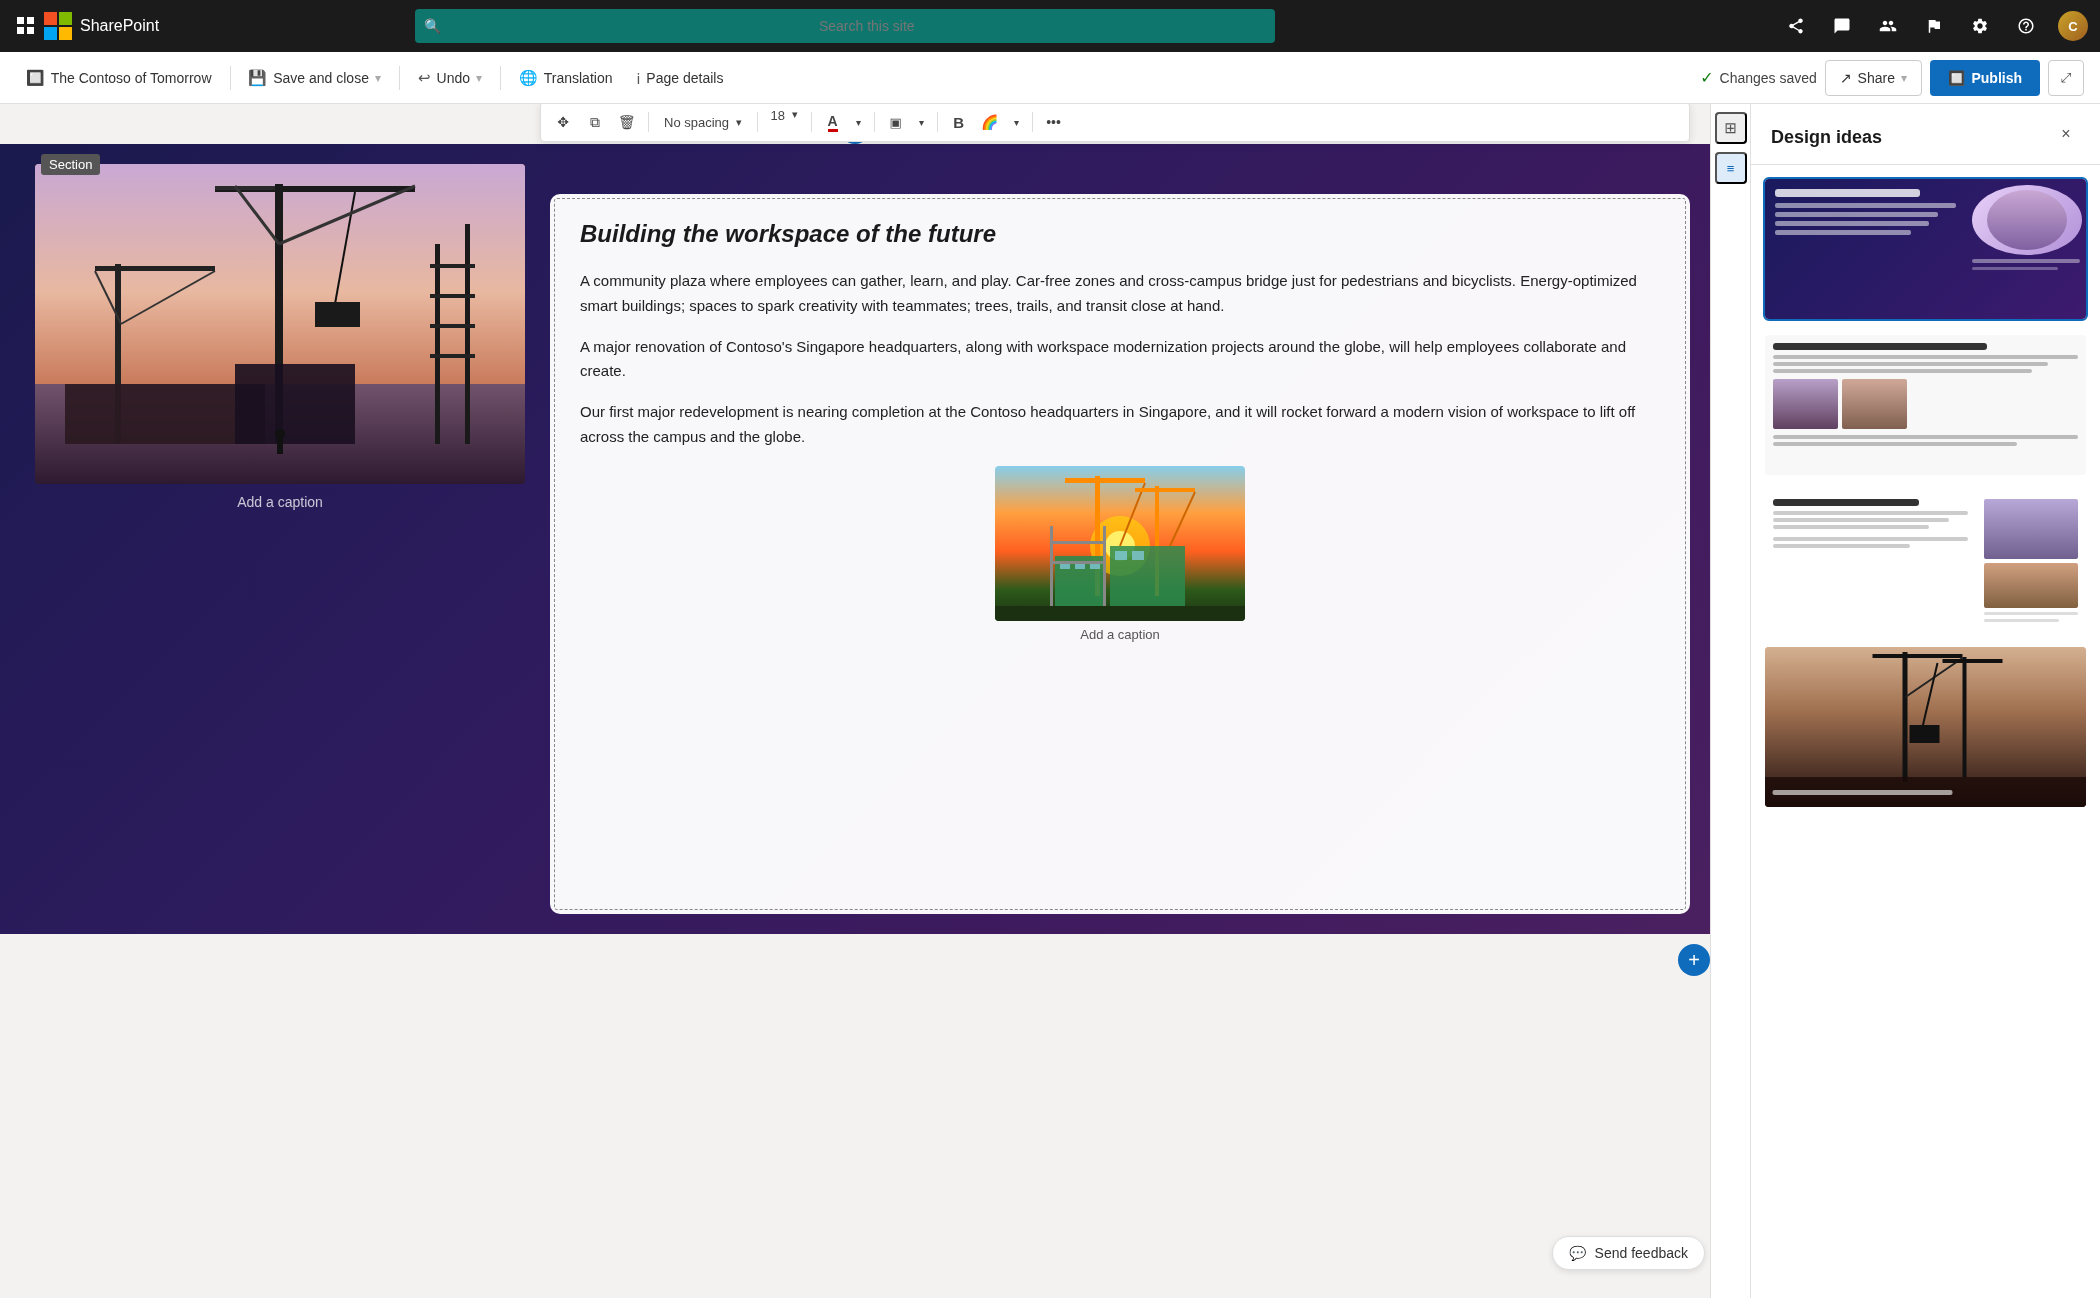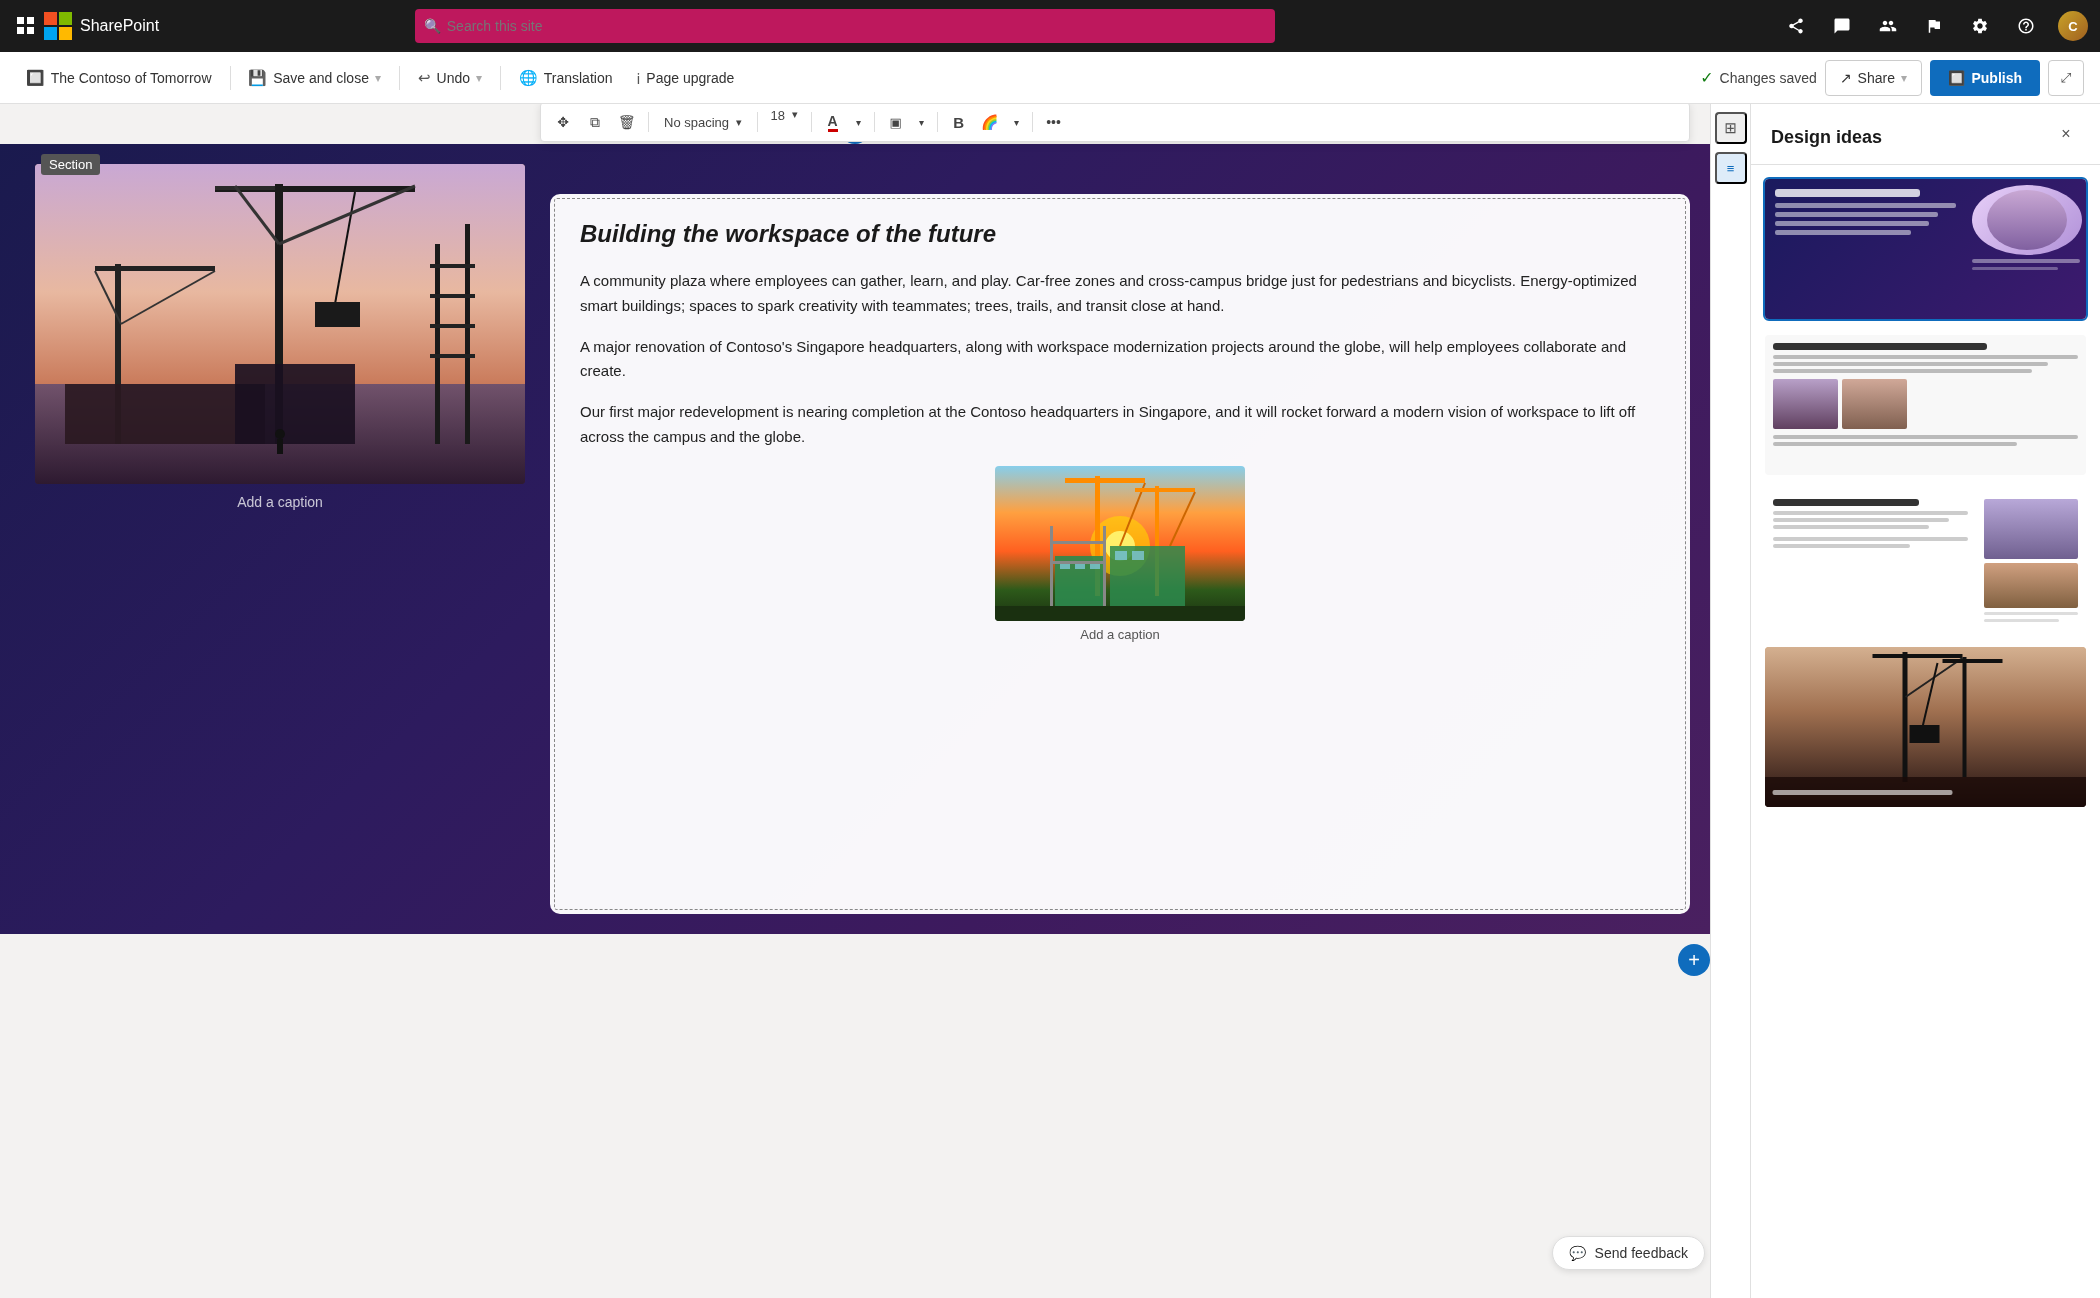--- a/index.html
+++ b/index.html
@@ -30,25 +30,26 @@
       flex: 1;
       max-width: 860px;
       margin: 0 auto;
       position: relative;
     }
     .nav-search input {
       width: 100%;
       height: 34px;
       border-radius: 4px;
       border: none;
-      background: #be185d;
+      background: #0f766e;
       color: #ccc;
-      padding: 0 12px 0 32px;
+      padding: 0 12px 0 56px;
       font-size: 14px;
       outline: none;
+      text-align: center;
     }
     .nav-search-icon {
       position: absolute;
       left: 10px;
       top: 50%;
       transform: translateY(-50%);
       color: #aaa;
       font-size: 14px;
     }
     .nav-right-icons {
@@ -569,21 +570,21 @@
     <span>Undo</span>
     <span style="color:#aaa;font-size:12px">▾</span>
   </button>
   <div class="toolbar-divider"></div>
   <button class="toolbar-item">
     <span class="toolbar-item-icon">🌐</span>
     <span>Translation</span>
   </button>
   <button class="toolbar-item">
     <span class="toolbar-item-icon">ℹ</span>
-    <span>Page upgrade</span>
+    <span>Page details</span>
   </button>
   <div class="toolbar-right">
     <div class="changes-saved">
       <span style="color:#107c10;font-size:16px">✓</span>
       <span>Changes saved</span>
     </div>
     <button class="share-btn">
       <span>↗</span>
       <span>Share</span>
       <span style="color:#aaa;font-size:12px">▾</span>

